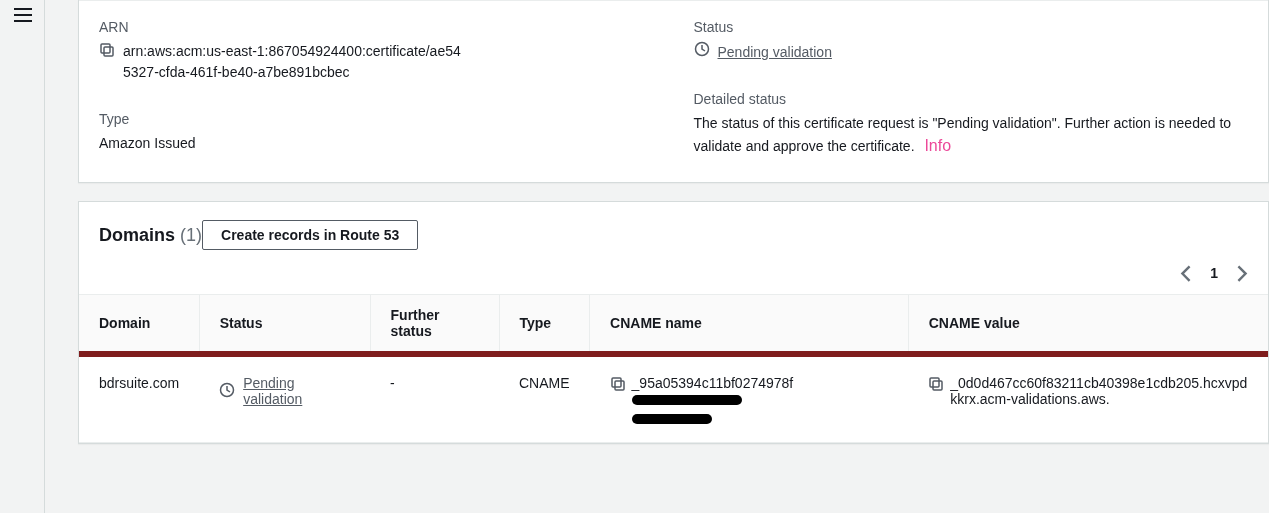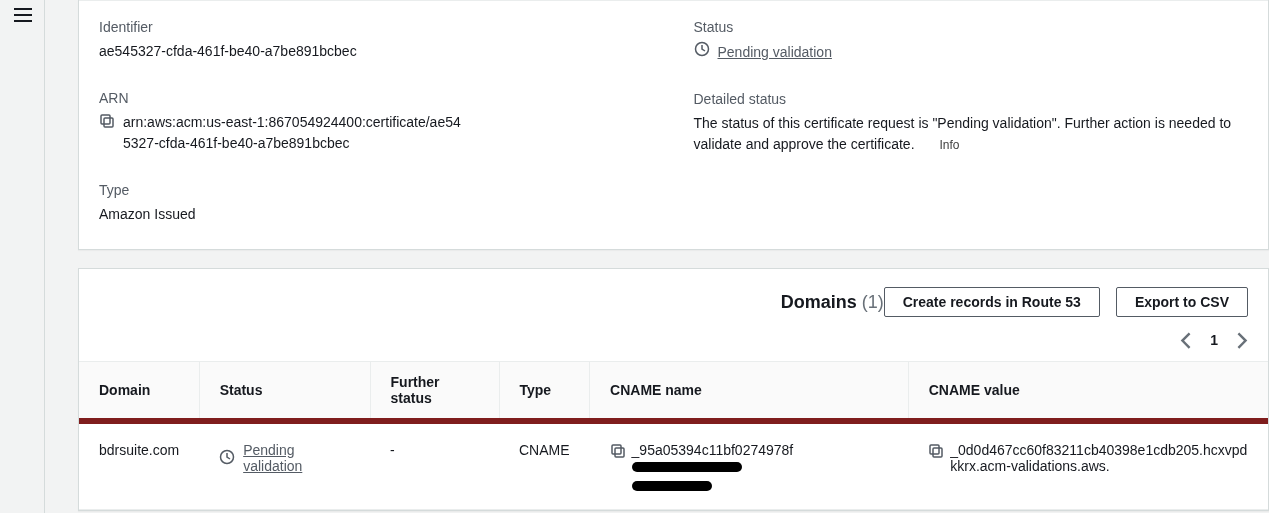--- a/index.html
+++ b/index.html
@@ -49,27 +49,27 @@
   .col { flex:1; min-width:0; }
   .field { margin-bottom:28px; }
   .field:last-child { margin-bottom:0; }
   .field-label { color:#545b64; font-size:14px; margin-bottom:6px; }
   .field-value { color:#16191f; font-size:14px; line-height:1.5; }
   .value-with-copy { display:flex; align-items:flex-start; gap:8px; }
   .copy-icon { flex-shrink:0; margin-top:1px; cursor:pointer; width:16px; height:16px; }
   svg.icon { width:16px; height:16px; stroke:#545b64; fill:none; }
   .status-line { display:flex; align-items:center; gap:8px; color:#545b64; }
   .status-line span.st { color:#545b64;text-decoration:underline; }
-  .info-link { color:#404040; font-size:12px; cursor:pointer; margin-left:21px; }
+  .info-link { color:#ec4899; font-size:16px; cursor:pointer; margin-left:6px; }
 
   .gap { height:18px; }
 
   .domains-panel { }
   .domains-header {
-    display:flex; align-items:center; justify-content:flex-end;
+    display:flex; align-items:center; justify-content:flex-start;
     padding:18px 20px 14px 20px;
   }
   .domains-title { font-size:18px; font-weight:700; }
   .domains-title .count { color:#687078; font-weight:400; }
   .buttons { display:flex; gap:16px; align-items:center; }
   .btn {
     background:#fff;
     border:1px solid #545b64;
     border-radius:2px;
     padding:6px 18px;
@@ -132,24 +132,20 @@
 </div>
 <div class="vline"></div>
 
 <div class="content">
 
   <div class="panel details-panel">
     <div style="height:1px;background:#eaeded;margin:0 -20px 0 -20px;"></div>
     <div class="details-grid">
       <div class="col">
         <div class="field">
-          <div class="field-label">Identifier</div>
-          <div class="field-value">ae545327-cfda-461f-be40-a7be891bcbec</div>
-        </div>
-        <div class="field">
           <div class="field-label">ARN</div>
           <div class="field-value value-with-copy">
             <span class="copy-icon">
               <svg class="icon" viewBox="0 0 16 16">
                   <rect x="5" y="5" width="9" height="9" rx="1" stroke-width="1.5"></rect>
                   <rect x="2" y="2" width="9" height="9" rx="1" stroke-width="1.5"></rect>
                 </svg>
             </span>
             <span class="break">arn:aws:acm:us-east-1:867054924400:certificate/ae545327-cfda-461f-be40-a7be891bcbec</span>
           </div>
@@ -186,21 +182,20 @@
   <div class="gap"></div>
 
   <div class="panel domains-panel">
     <div class="domains-header">
       <div class="domains-title">
         <span>Domains</span>
         <span class="count">(1)</span>
       </div>
       <div class="buttons">
         <button class="btn">Create records in Route 53</button>
-        <button class="btn">Export to CSV</button>
       </div>
     </div>
     <div class="pager">
       <span class="chev">
         <svg viewBox="0 0 10 16" fill="none">
             <polyline points="8,2 2,8 8,14" stroke-width="2"></polyline>
           </svg>
       </span>
       <span class="page">1</span>
       <span class="chev">

